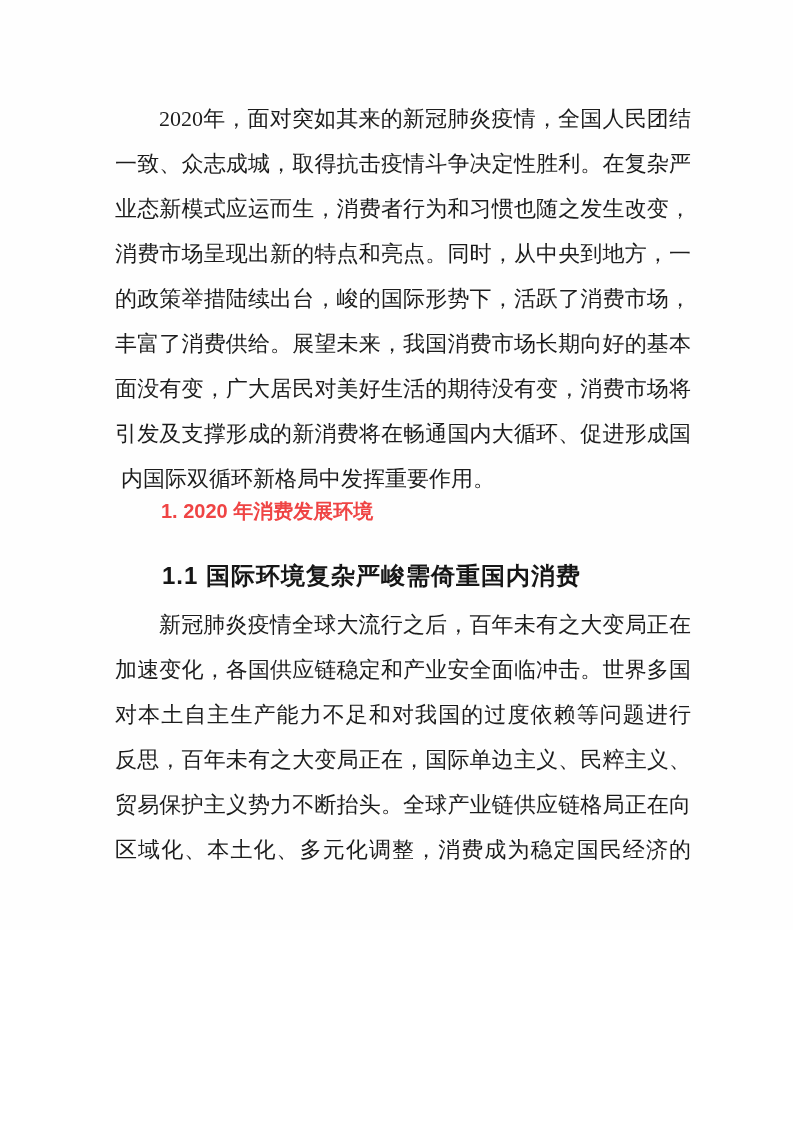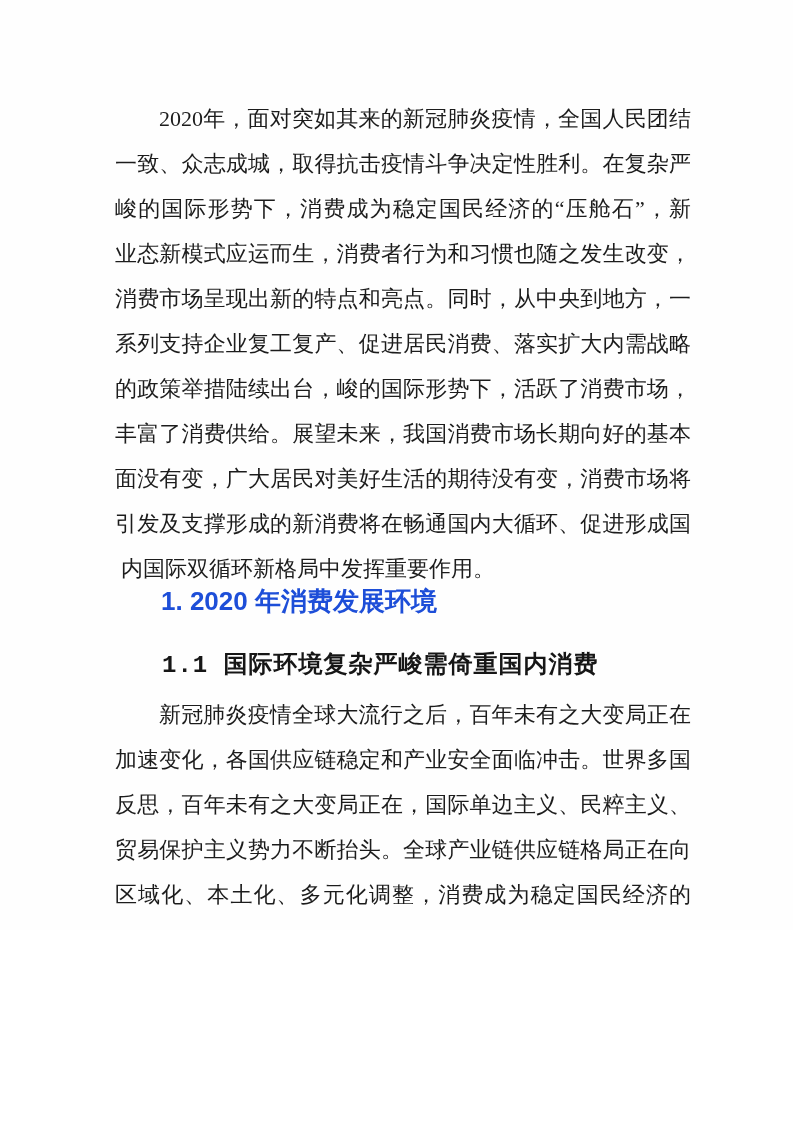--- a/index.html
+++ b/index.html
@@ -37,30 +37,30 @@
   }
   
   .para:not(.continues) .line:last-child {
     text-align-last: left;
     margin-left: 6px;
   }
   .section-heading {
     margin: -6px 0 0 0;
     padding-left: 46px;
     font-family: "Liberation Sans", sans-serif;
-    font-size: 26px;
+    font-size: 20px;
     line-height: 32px;
     font-weight: bold;
-    color: #1d4ed8;
+    color: #ef4444;
     white-space: pre-wrap;
   }
   .subsection-heading {
     margin: 34px 0 0 0;
     padding-left: 47px;
-    font-family: Liberation Mono, monospace;
+    font-family: Liberation Sans, sans-serif;
     font-size: 24px;
     line-height: 30px;
     font-weight: bold;
     color: #161616;
     letter-spacing: 1px;
     white-space: pre-wrap;
   }
   .para2 {
     margin-top: 11px;
   }
@@ -77,38 +77,37 @@
 </style>
 </head>
 <body>
 
 <div class="page">
   <div class="content">
 
     <div class="para para1">
         <div class="line">2020年，面对突如其来的新冠肺炎疫情，全国人民团结</div>
         <div class="line">一致、众志成城，取得抗击疫情斗争决定性胜利。在复杂严</div>
-        <div class="line">峻的国际形势下，消费成为稳定国民经济的“压舱石”，新</div>
         <div class="line">业态新模式应运而生，消费者行为和习惯也随之发生改变，</div>
         <div class="line">消费市场呈现出新的特点和亮点。同时，从中央到地方，一</div>
-        <div class="line">系列支持企业复工复产、促进居民消费、落实扩大内需战略</div>
         <div class="line">的政策举措陆续出台，峻的国际形势下，活跃了消费市场，</div>
         <div class="line">丰富了消费供给。展望未来，我国消费市场长期向好的基本</div>
         <div class="line">面没有变，广大居民对美好生活的期待没有变，消费市场将</div>
         <div class="line">引发及支撑形成的新消费将在畅通国内大循环、促进形成国</div>
         <div class="line">内国际双循环新格局中发挥重要作用。</div>
       </div>
 
     <h1 class="section-heading">1. 2020 年消费发展环境</h1>
 
     <h2 class="subsection-heading">1.1 国际环境复杂严峻需倚重国内消费</h2>
 
     <div class="para para2 continues">
         <div class="line">新冠肺炎疫情全球大流行之后，百年未有之大变局正在</div>
         <div class="line">加速变化，各国供应链稳定和产业安全面临冲击。世界多国</div>
+        <div class="line">对本土自主生产能力不足和对我国的过度依赖等问题进行</div>
         <div class="line">反思，百年未有之大变局正在，国际单边主义、民粹主义、</div>
         <div class="line">贸易保护主义势力不断抬头。全球产业链供应链格局正在向</div>
         <div class="line">区域化、本土化、多元化调整，消费成为稳定国民经济的</div>
       </div>
 
   </div>
 
   <div class="page-footer">
     <span>1</span>
   </div>

